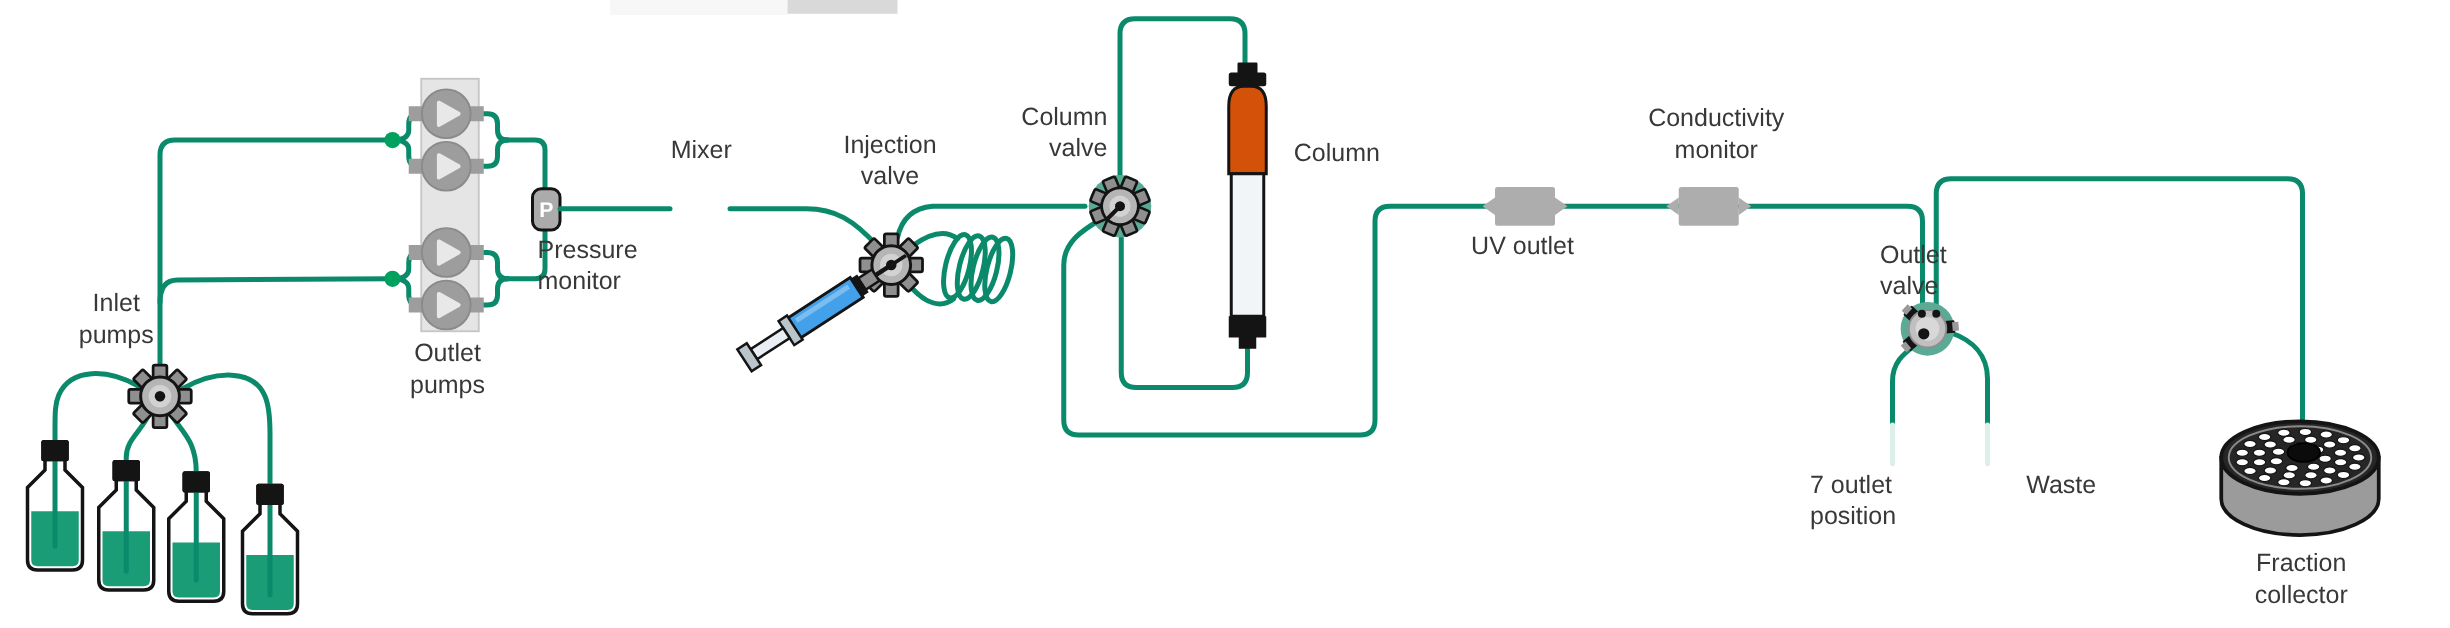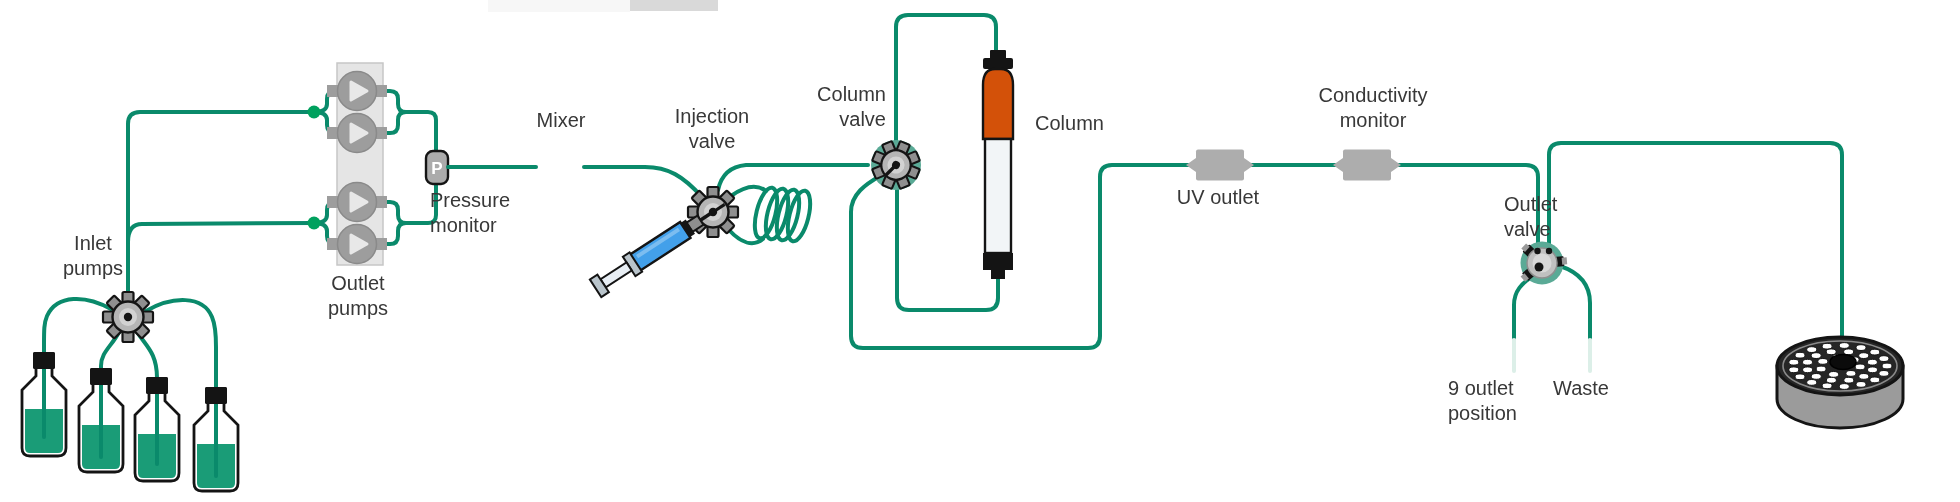--- a/index.html
+++ b/index.html
@@ -247,17 +247,18 @@
 <div class="lbl c" style="left:712px;top:104px">Injection
 valve</div>
 <div class="lbl r" style="left:886px;top:82px">Column
 valve</div>
 <div class="lbl" style="left:1035px;top:111px">Column</div>
 <div class="lbl c" style="left:1218px;top:185px">UV outlet</div>
 <div class="lbl c" style="left:1373px;top:83px">Conductivity
 monitor</div>
 <div class="lbl" style="left:1504px;top:192px">Outlet
 valve</div>
-<div class="lbl" style="left:1448px;top:376px">9 outlet
+<div class="lbl" style="left:1448px;top:376px">7 outlet
 position</div>
-<div class="lbl" style="left:1553px;top:376px">Waste</div>
+<div class="lbl" style="left:1621px;top:376px">Waste</div>
+<div class="lbl c" style="left:1841px;top:439px">Fraction collector</div>
 
 </div>
 
 </body></html>

